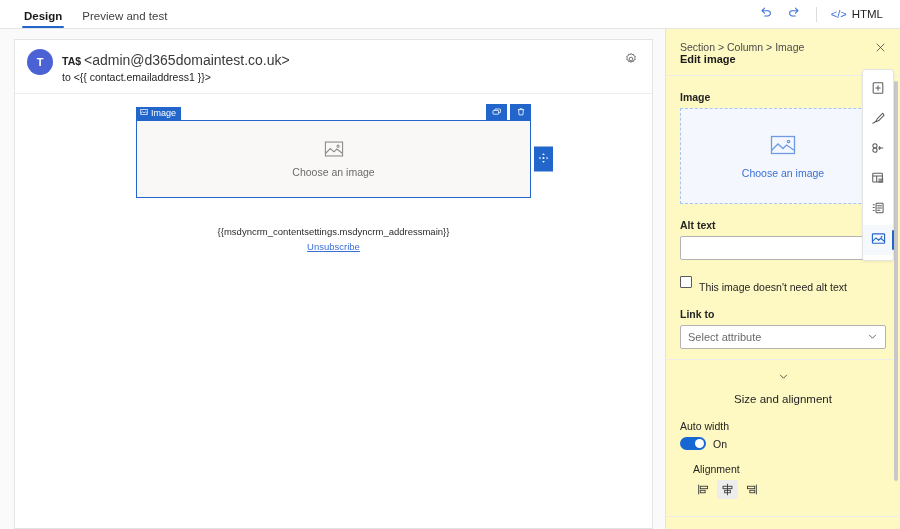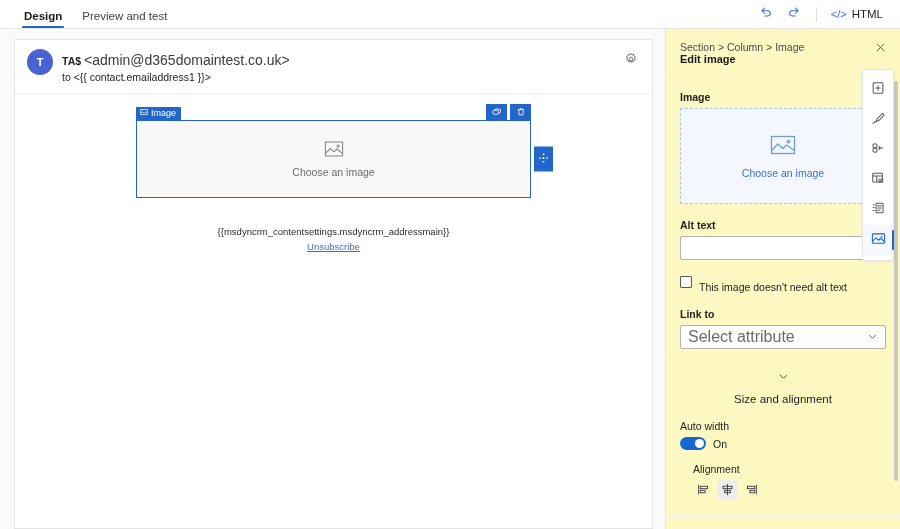--- a/index.html
+++ b/index.html
@@ -181,21 +181,21 @@
     width: 12px; height: 12px; border: 1px solid #5a5a5a;
     border-radius: 1px; background: #fff; flex: 0 0 12px;
   }
   .check-label { font-size: 10.5px; color: #242424; margin-top: 10px; }
 
   .select {
     width: 100%; height: 24px;
     border: 1px solid #b3b3b3; border-radius: 2px;
     background: #fff; padding: 0 7px;
     display: flex; align-items: center;
-    font-size: 16px; color: #6b6b6b; cursor: pointer;
+    font-size: 11px; color: #6b6b6b; cursor: pointer;
   }
   .select .chev { margin-left: auto; color: #3a3a3a; }
 
   .accordion {
     display: flex; align-items: center; gap: 11px;
     padding: 11px 0 2px 0; cursor: pointer; flex-direction: column;
   }
   .accordion .acc-chev { color: #333; display: flex; }
   .accordion .acc-title { font-size: 11.5px; color: #242424; }
 

